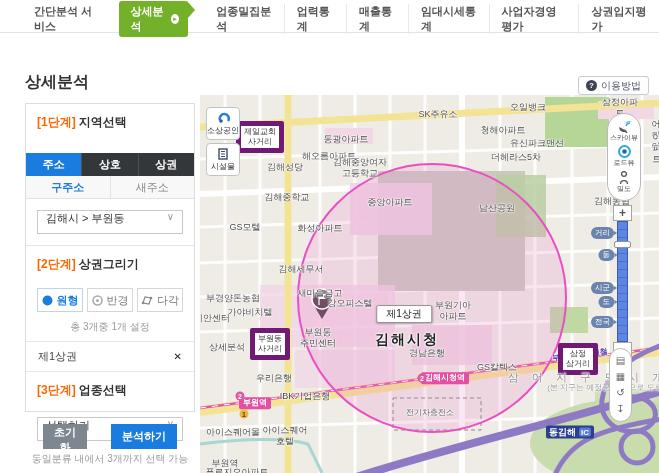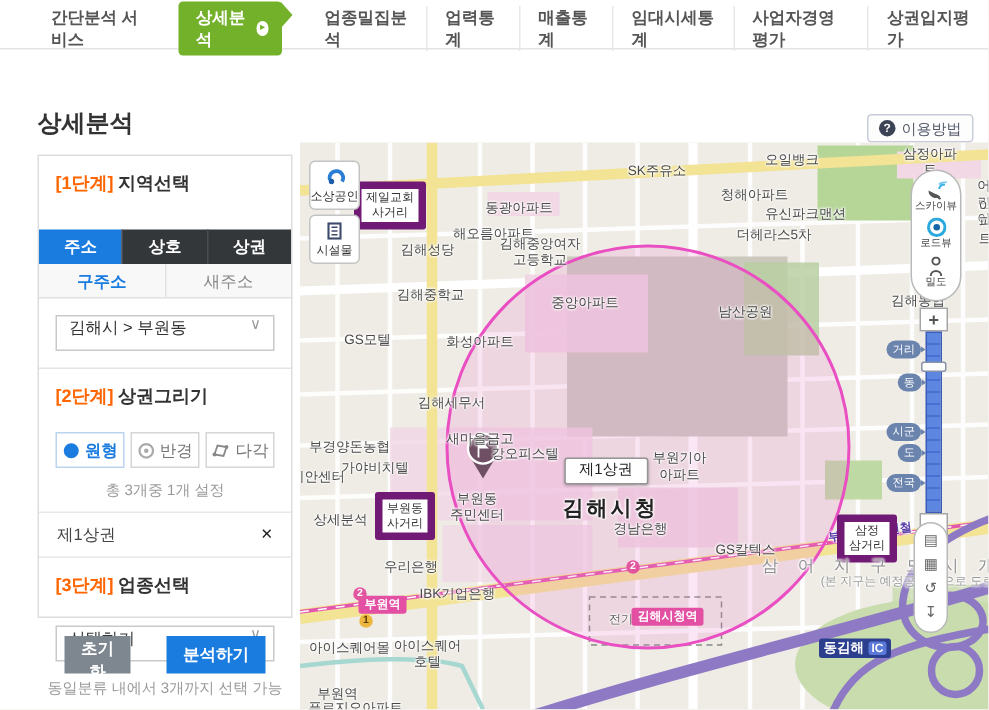--- a/index.html
+++ b/index.html
@@ -311,21 +311,21 @@
       <div class="ml place" style="left: 25px; top: 368px;">부원역</div>
       <div class="ml place" style="left: 37px; top: 377px;">푸르지오아파트</div>
       <div class="ml road" style="left: 380px; top: 260px;">부산김해경전철</div>
       <div class="ml box" style="left: 378px; top: 264px;">삼정
 삼거리</div>
       <div class="ml place" style="left: 297px; top: 272px;">GS칼텍스</div>
       <div class="ml grayspread" style="left: 400px; top: 283px;">삼 어 지 구 도 시 개 발</div>
       <div class="ml notetxt" style="left: 405px; top: 293px;">(본 지구는 예정공사 중으로 도로</div>
       <div class="ml place-sm" style="left: 230px; top: 318px;">전기차충전소</div>
       <div class="ml ic" style="left: 370px; top: 337px;">동김해<span class="sfx">IC</span></div>
-      <div class="ml station" style="left: 245px; top: 283px; margin-top: 33px;">김해시청역</div>
+      <div class="ml station" style="left: 245px; top: 283px;">김해시청역</div>
       <div class="ml station" style="left: 55px; top: 308px;">부원역</div>
       <div class="ml badge-pink" style="left: 222px; top: 283px;">2</div>
       <div class="ml badge-pink" style="left: 40px; top: 301px;">2</div>
       <div class="ml badge-yellow" style="left: 44px; top: 319px;">1</div>
       <div class="ml selbox" style="left: 204px; top: 219px;">제1상권</div>
     </div>
 
   <div class="layer-btn" style="top:12px;">
     <svg width="13" height="13">
       <path d="M3,9 a4.5,4.5 0 1 1 8,1" fill="none" stroke="#2a7fd4" stroke-width="2.5"></path>

